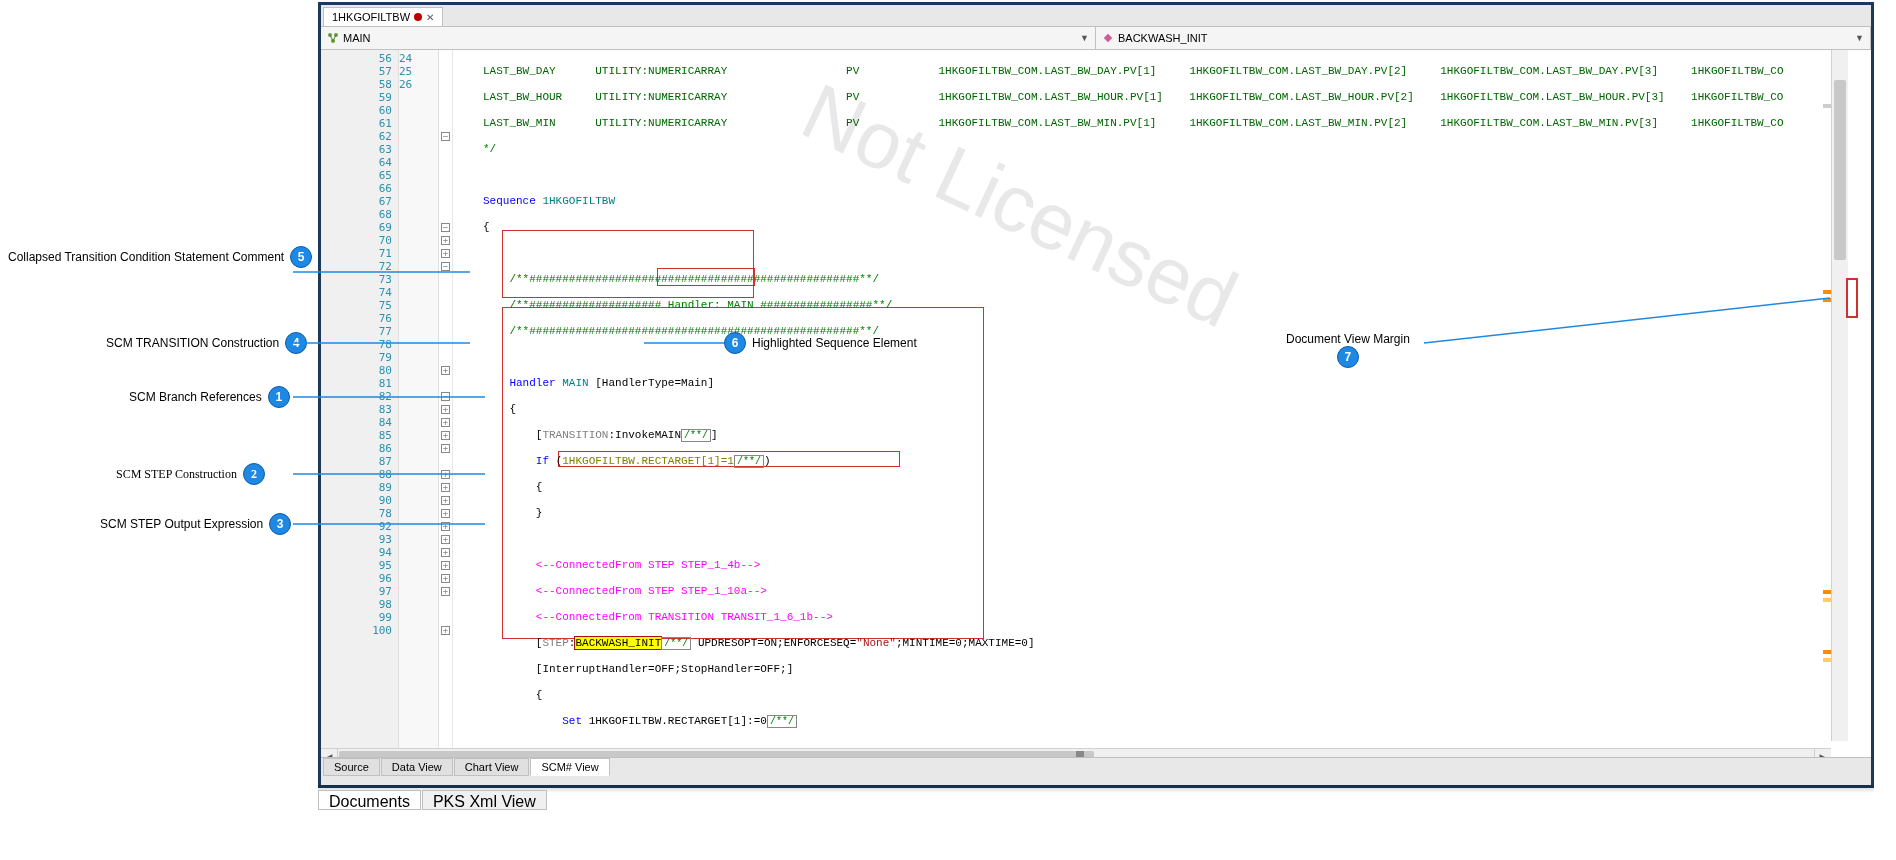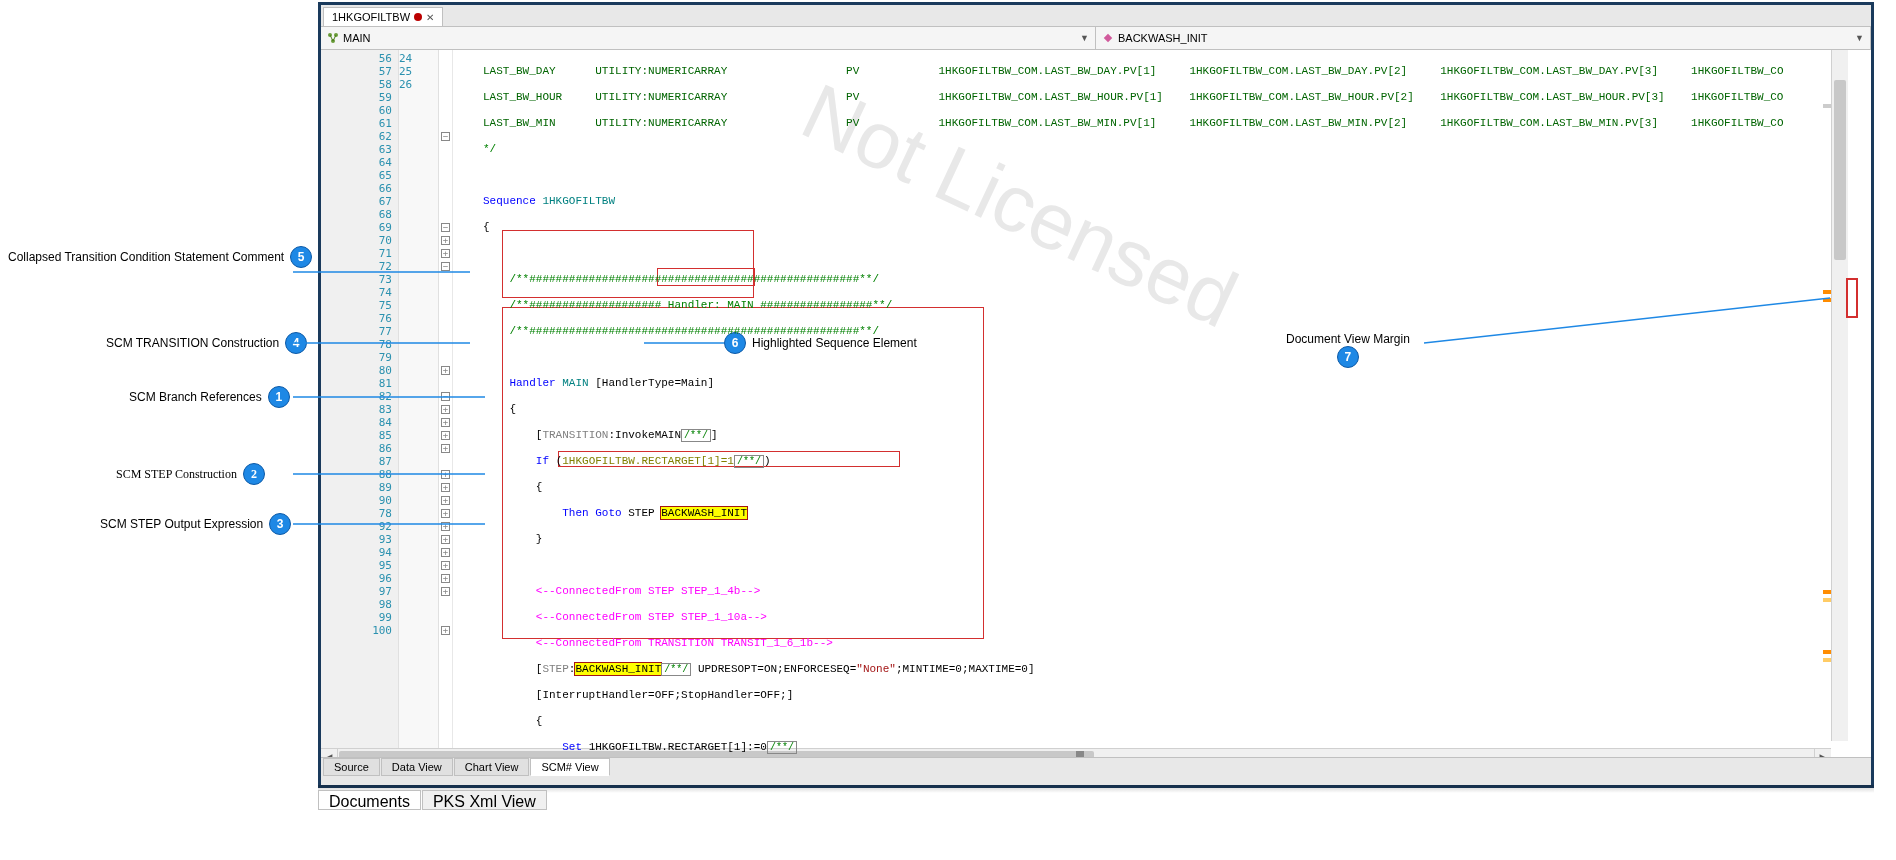--- a/index.html
+++ b/index.html
@@ -261,21 +261,20 @@
 <div class="line"></div>
 <div class="line">    <span class="tc">/**##################################################**/</span></div>
 <div class="line">    <span class="tc">/**#################### Handler: MAIN #################**/</span></div>
 <div class="line">    <span class="tc">/**##################################################**/</span></div>
 <div class="line"></div>
 <div class="line">    <span class="tb">Handler </span><span class="tg">MAIN</span><span> [HandlerType=Main]</span></div>
 <div class="line">    <span>{</span></div>
 <div class="line">        <span>[</span><span class="tgray">TRANSITION</span><span>:InvokeMAIN</span><span class="cm-border">/**/</span><span>]</span></div>
 <div class="line">        <span class="tb">If </span><span>(</span><span class="ty">1HKGOFILTBW.RECTARGET[1]=1</span><span class="cm-border">/**/</span><span>)</span></div>
 <div class="line">        <span>{</span></div>
-<div class="line">            <span class="tb">Then Goto</span><span> STEP </span><span class="hl-yellow">BACKWASH_INIT</span></div>
 <div class="line">        <span>}</span></div>
 <div class="line"></div>
 <div class="line">        <span class="tm">&lt;--ConnectedFrom STEP STEP_1_4b--&gt;</span></div>
 <div class="line">        <span class="tm">&lt;--ConnectedFrom STEP STEP_1_10a--&gt;</span></div>
 <div class="line">        <span class="tm">&lt;--ConnectedFrom TRANSITION TRANSIT_1_6_1b--&gt;</span></div>
 <div class="line">        <span>[</span><span class="tgray">STEP</span><span>:</span><span class="hl-yellow">BACKWASH_INIT</span><span class="cm-border">/**/</span><span> UPDRESOPT=ON;ENFORCESEQ=</span><span class="ts">"None"</span><span>;MINTIME=0;MAXTIME=0]</span></div>
 <div class="line">        <span>[InterruptHandler=OFF;StopHandler=OFF;]</span></div>
 <div class="line">        <span>{</span></div>
 <div class="line">            <span class="tb">Set</span> <span>1HKGOFILTBW.RECTARGET[1]:=0</span><span class="cm-border">/**/</span></div>
 

